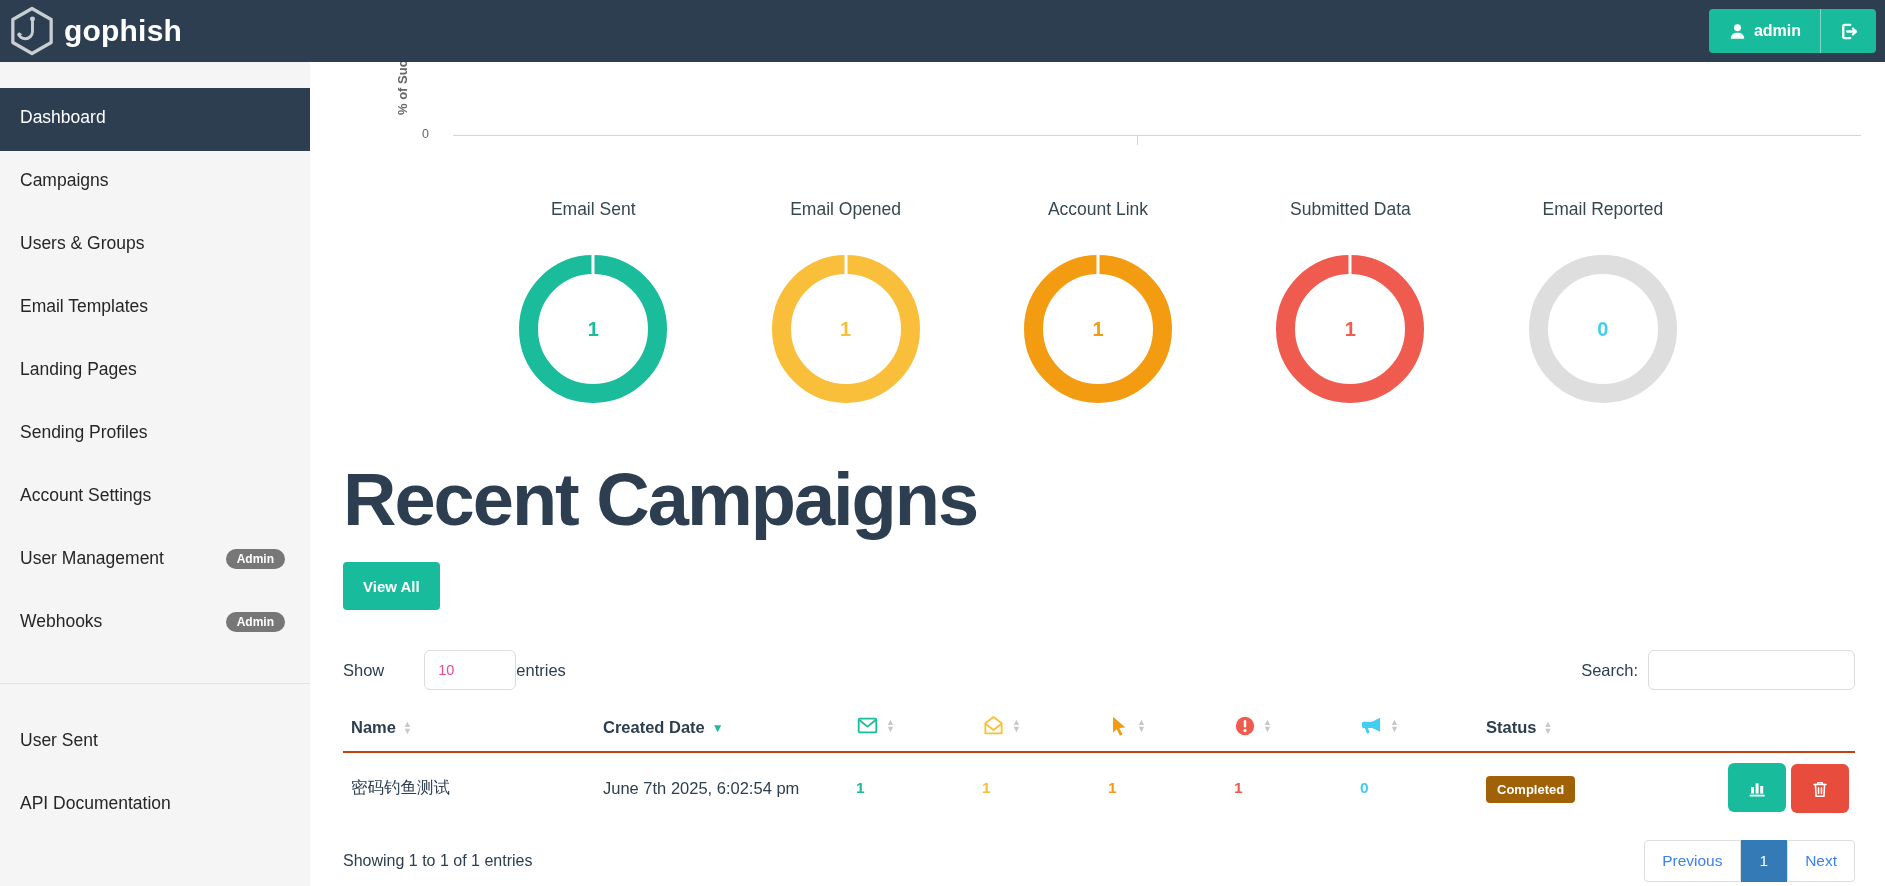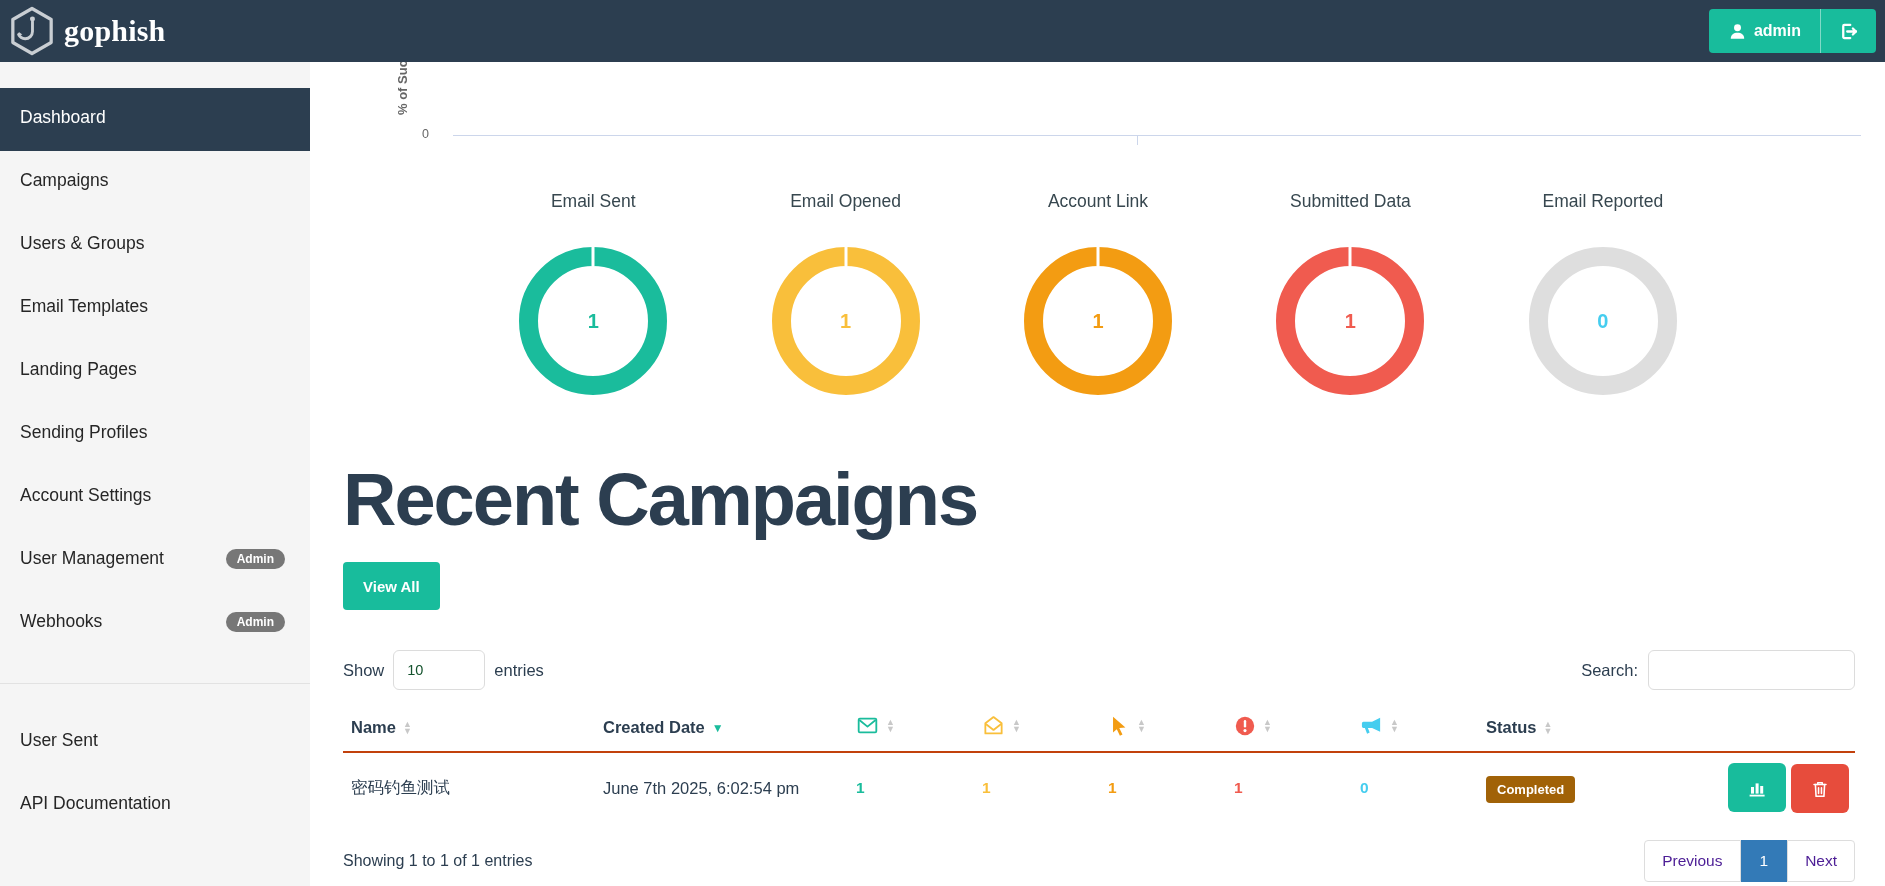--- a/index.html
+++ b/index.html
@@ -3,21 +3,21 @@
 <meta charset="utf-8">
 <style>
   html,body{margin:0;padding:0;background:#fff;}
   body{font-family:"Liberation Sans",sans-serif;}
   #app{position:relative;width:1885px;height:886px;background:#fff;overflow:hidden;}
 
   
   .navbar{position:absolute;left:0;top:0;width:100%;height:62px;background:#2c3e50;
           display:flex;align-items:center;justify-content:space-between;box-sizing:border-box;padding:0 9px;}
   .brand{display:flex;align-items:center;gap:9px;cursor:pointer;}
-  .brand-title{color:#fff;font-size:30px;font-weight:bold;letter-spacing:.2px;font-family:Liberation Serif, serif;}
+  .brand-title{color:#fff;font-size:30px;font-weight:bold;letter-spacing:.2px;}
   .nav-user{display:flex;height:44px;}
   .btn-user,.btn-logout{background:#18bc9c;border:none;color:#fff;display:flex;align-items:center;cursor:pointer;}
   .btn-user{gap:7px;font-weight:bold;font-size:16px;padding:0 19px;border-radius:4px 0 0 4px;}
   .btn-logout{padding:0 17px;border-radius:0 4px 4px 0;border-left:1px solid rgba(255,255,255,.45);}
 
   
   .sidebar{position:absolute;top:62px;left:0;width:310px;bottom:0;background:#f5f5f5;padding-top:26px;box-sizing:border-box;}
   .side-item{height:59px;display:flex;align-items:center;justify-content:space-between;
              padding:0 25px 4px 20px;font-size:17.5px;color:#262626;cursor:pointer;}
   .side-item.active{background:#2c3e50;color:#fff;}
@@ -34,42 +34,42 @@
           white-space:nowrap;font-size:13px;font-weight:bold;color:#666;}
   .ytick-clipped{position:absolute;left:106px;top:-11px;font-size:12.5px;color:#666;}
   .ytick0{position:absolute;left:112px;top:65px;font-size:12.5px;color:#666;}
   .axis-line{position:absolute;left:143px;top:73px;width:1408px;height:1px;background:#ccd6eb;}
   .axis-tick{position:absolute;left:827px;top:74px;width:1px;height:9px;background:#ccd6eb;}
   .xtick-label{position:absolute;left:747px;top:101px;width:160px;text-align:center;font-size:13px;color:#666;}
 
   
   .stats-row{position:absolute;left:157px;top:129px;width:1262px;display:flex;}
   .stat-col{flex:1;text-align:center;}
-  .stat-title{font-size:17.5px;color:#37474f;height:22px;}
+  .stat-title{font-size:17.5px;color:#37474f;height:22px;margin-top:8px;}
   .donut{position:relative;width:148px;height:148px;margin:34px auto 0;border-radius:50%;
          border:19px solid #ccc;box-sizing:border-box;display:flex;align-items:center;justify-content:center;}
   .donut .notch{position:absolute;top:-19px;left:50%;transform:translateX(-50%);width:3px;height:19px;background:#fff;}
   .donut .val{font-size:20px;font-weight:bold;}
   .c0{border-color:#1abc9c;} .c0 .val{color:#1abc9c;}
   .c1{border-color:#f9bf3b;} .c1 .val{color:#f9bf3b;}
   .c2{border-color:#f39c12;} .c2 .val{color:#f39c12;}
   .c3{border-color:#f05b4f;} .c3 .val{color:#f05b4f;}
   .c4{border-color:#dedede;} .c4 .val{color:#45cdef;}
 
   
   .recent-h1{position:absolute;left:33px;top:398px;font-size:74px;line-height:1.08;font-weight:bold;
              color:#2c3e50;letter-spacing:-2px;}
   .view-all{position:absolute;left:33px;top:500px;height:48px;padding:0 20px;background:#18bc9c;color:#fff;
             border:none;border-radius:4px;font-size:15px;font-weight:bold;cursor:pointer;font-family:inherit;}
 
   
   .controls{position:absolute;left:33px;right:30px;top:588px;height:44px;}
-  .ctrl-left{display:flex;align-items:center;gap:9px;font-size:16.5px;color:#2c3e50;}
+  .ctrl-left{display:flex;align-items:center;font-size:16.5px;color:#2c3e50;}
   .page-size{width:92px;height:40px;border:1px solid #dcdcdc;border-radius:6px;padding:0 0 0 13px;
-             font-size:14.5px;color:#14532d;box-sizing:border-box;font-family:inherit;}
+             font-size:14.5px;color:#ec4899;box-sizing:border-box;font-family:inherit;margin-left:40px;}
   .ctrl-right{position:absolute;right:0;top:0;display:flex;align-items:center;gap:10px;font-size:16.5px;color:#2c3e50;}
   .search-box{width:207px;height:40px;border:1px solid #dcdcdc;border-radius:6px;box-sizing:border-box;
               padding:0 10px;font-size:15px;color:#2c3e50;font-family:inherit;}
 
   
   .table-wrap{position:absolute;left:33px;right:30px;top:642px;}
   table{width:100%;border-collapse:collapse;table-layout:fixed;}
   thead th{height:47px;border-bottom:2px solid #c2410c;font-size:16.5px;color:#2c3e50;
            text-align:left;vertical-align:middle;padding:0 0 0 8px;cursor:pointer;}
   thead th.icon-col{text-align:left;}
@@ -85,21 +85,21 @@
   .actions{text-align:right;padding-right:6px;}
   .btn-chart,.btn-trash{width:58px;height:49px;border:none;border-radius:6px;cursor:pointer;
                         display:inline-flex;align-items:center;justify-content:center;}
   .btn-chart{background:#18bc9c;margin-right:5px;}
   .btn-trash{background:#e74c3c;}
 
   
   .summary{position:absolute;left:33px;top:790px;font-size:16px;color:#2c3e50;}
   .pager{position:absolute;right:30px;top:778px;display:flex;}
   .page-btn{height:42px;display:flex;align-items:center;padding:8px 17px;border:1px solid #ddd;background:#fff;
-            color:#4c1d95;font-size:15.5px;cursor:pointer;font-family:inherit;}
+            color:#3b82f6;font-size:15.5px;cursor:pointer;font-family:inherit;}
   .page-btn.prev{border-radius:4px 0 0 4px;}
   .page-btn.mid{border-left:none;border-right:none;}
   .page-btn.active{background:#337ab7;border-color:#337ab7;color:#fff;padding:0 19px;}
   .page-btn.next{border-radius:0 4px 4px 0;}
   svg{display:block;}
 </style>
 </head>
 <body>
 
 <div id="app">

